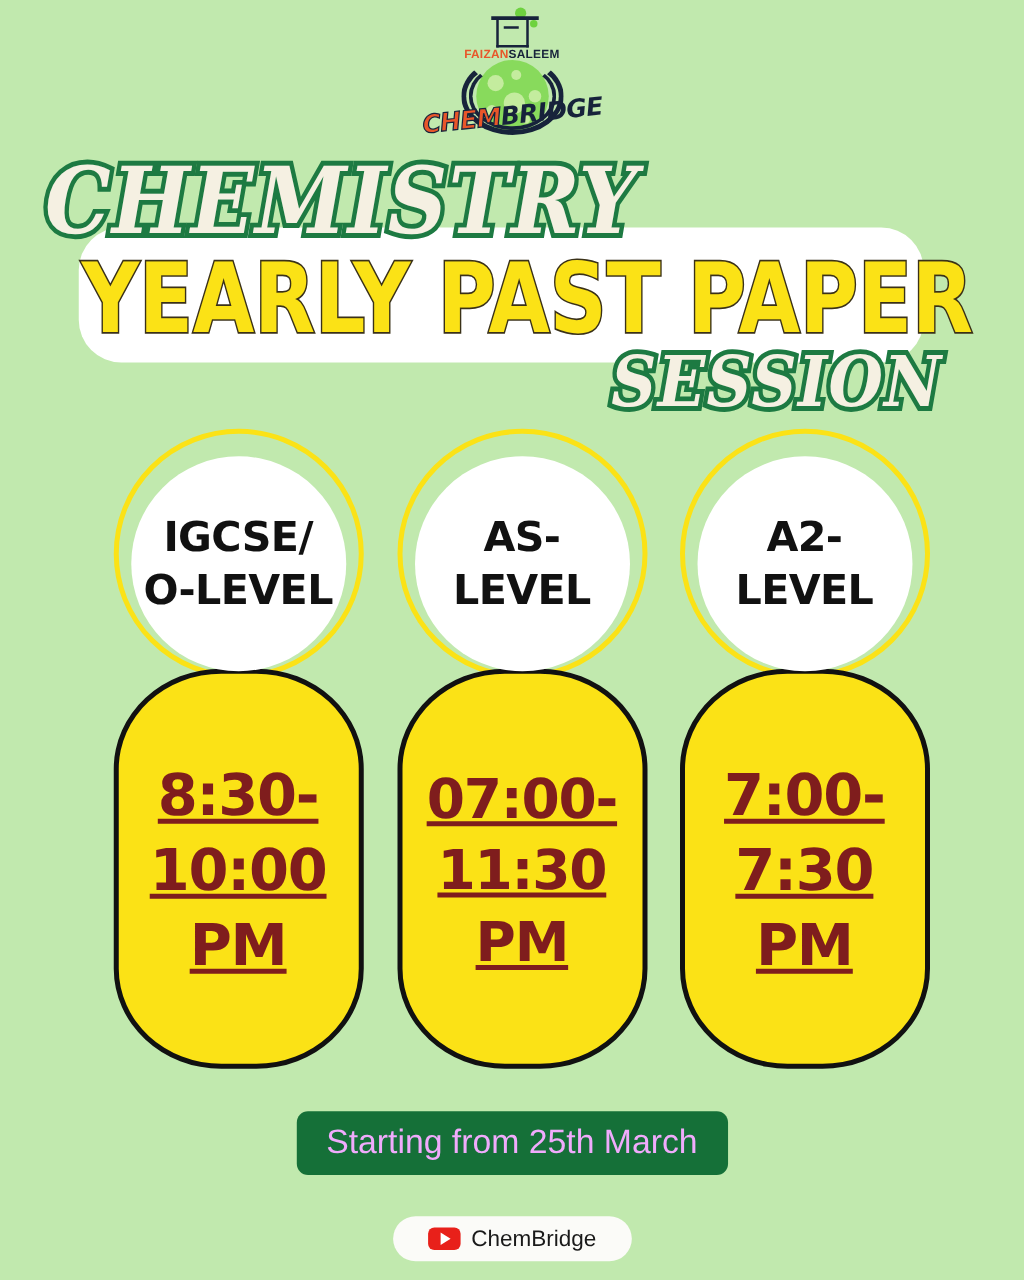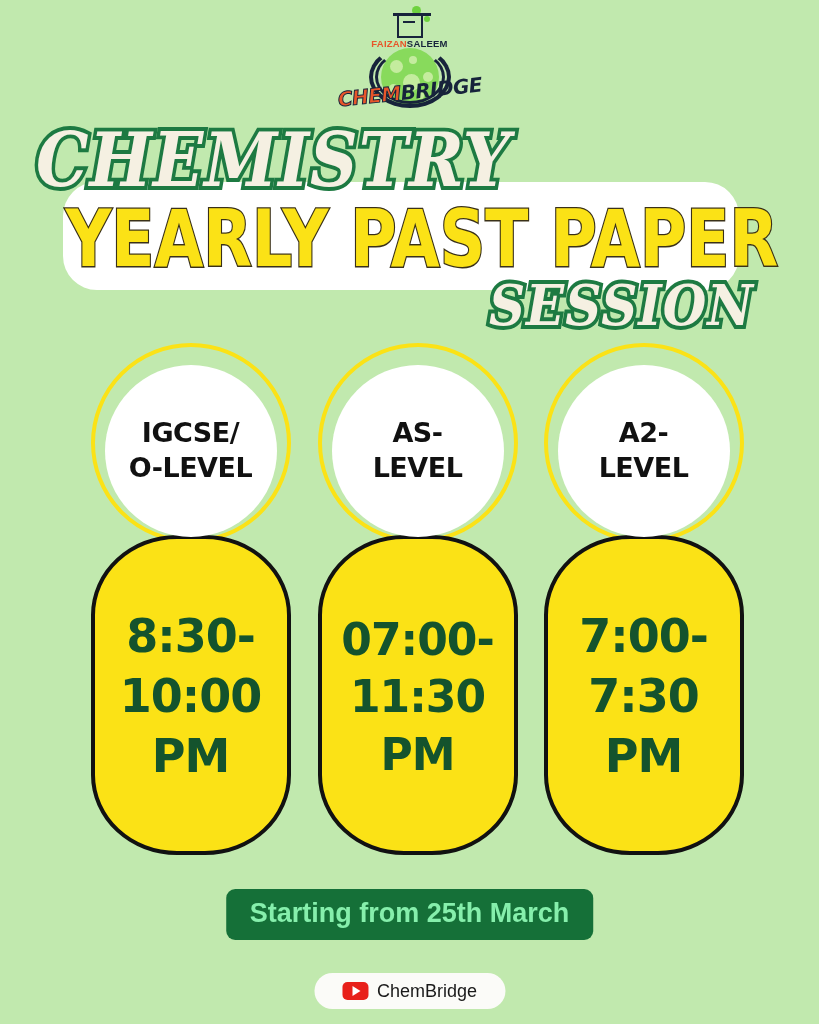--- a/index.html
+++ b/index.html
@@ -198,21 +198,21 @@
     border-radius:50%;
     background:#ffffff;
     display:flex;
     align-items:center;
     justify-content:center;
     z-index:3;
   }
   .circle-label {
     font-family:"DejaVu Sans", sans-serif;
     font-weight:bold;
-    font-size:27px;
+    font-size:33px;
     line-height:1.28;
     color:#111111;
     text-align:center;
     letter-spacing:-0.5px;
     white-space:pre-line;
   }
 
   .time-card {
     position:absolute;
     left:50%; top:192px;
@@ -225,42 +225,43 @@
     z-index:2;
     display:flex;
     align-items:center;
     justify-content:center;
   }
   .time-label {
     font-family:"DejaVu Sans", sans-serif;
     font-weight:bold;
     font-size:46px;
     line-height:1.30;
-    color:#14532d;
+    color:#7f1d1d;
     text-align:center;
     letter-spacing:-1px;
     white-space:pre-line;
     padding-top:4px;
+    text-decoration:underline;
   }
   .c1 .time-label { font-size:44px; }
 
   
   #start-banner {
     position:absolute;
     left:50%; top:889px;
     transform:translateX(-50%);
     background:#157038;
     border-radius:9px;
     padding:9px 24px 11px 24px;
   }
   #start-banner-text {
     font-family:"Liberation Sans", sans-serif;
-    font-weight:bold;
+    font-weight:normal;
     font-size:27px;
-    color:#86efac;
+    color:#f0abfc;
     letter-spacing:0px;
     white-space:nowrap;
   }
 
   
   #footer {
     position:absolute;
     left:50%; top:973px;
     transform:translateX(-50%);
     background:#fbfbf8;

